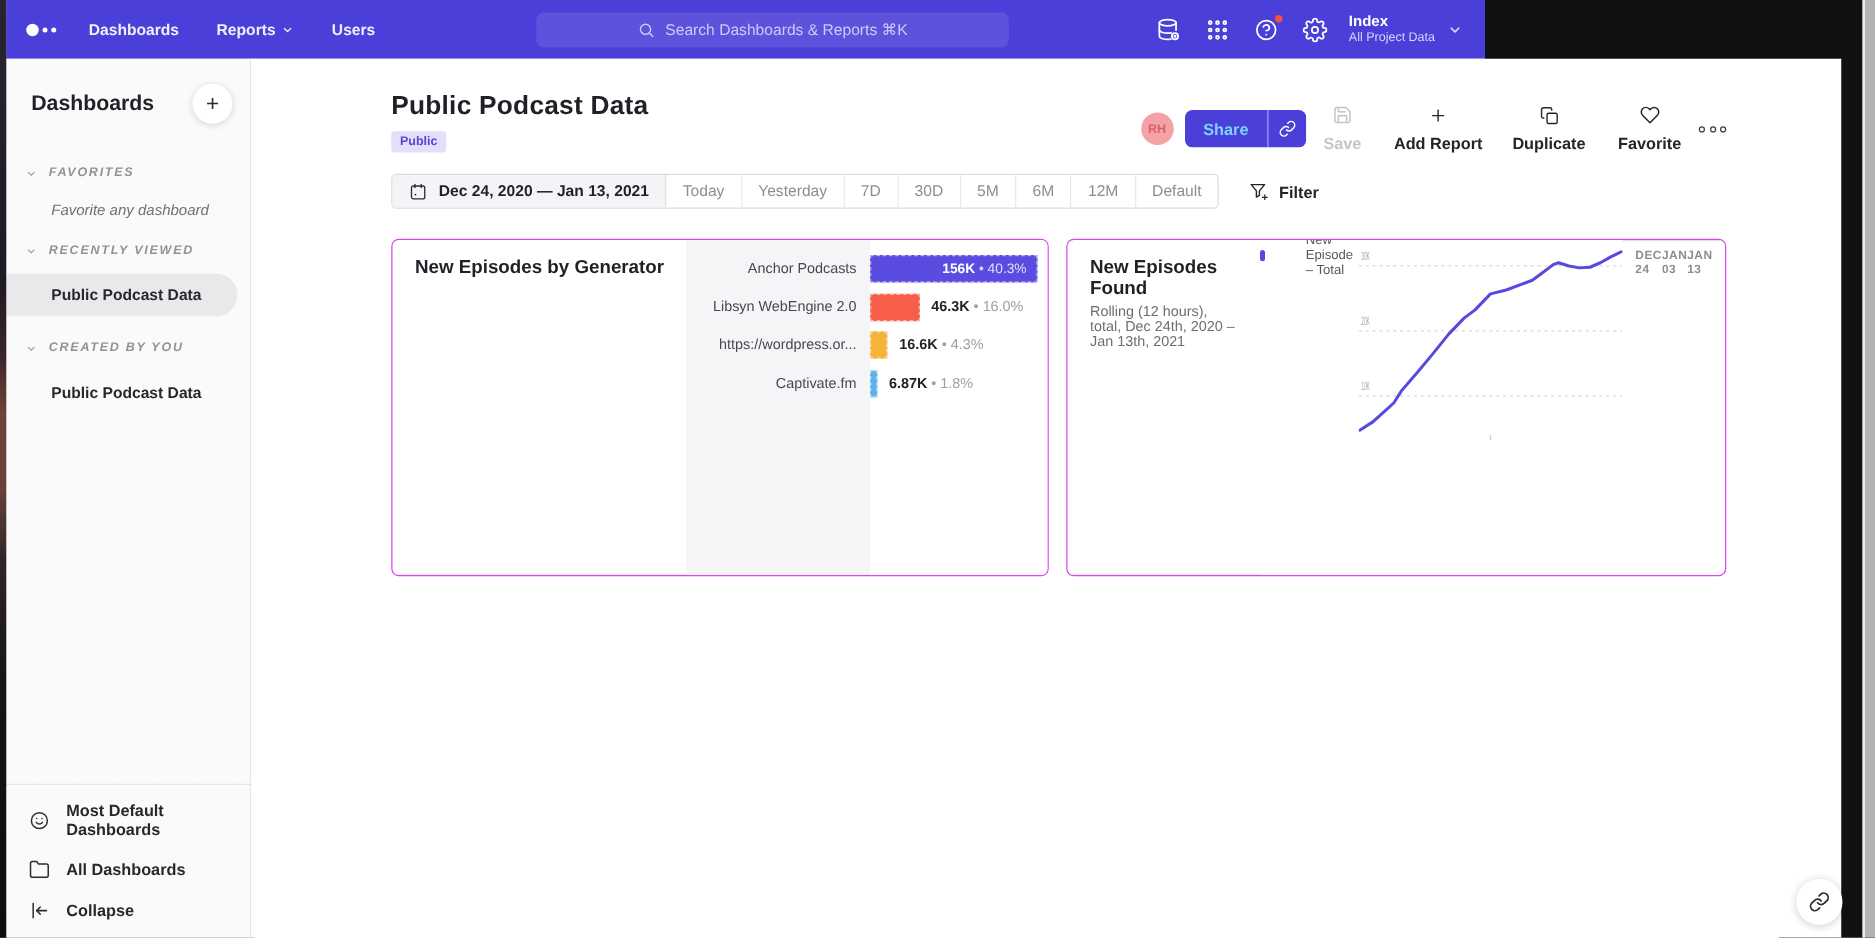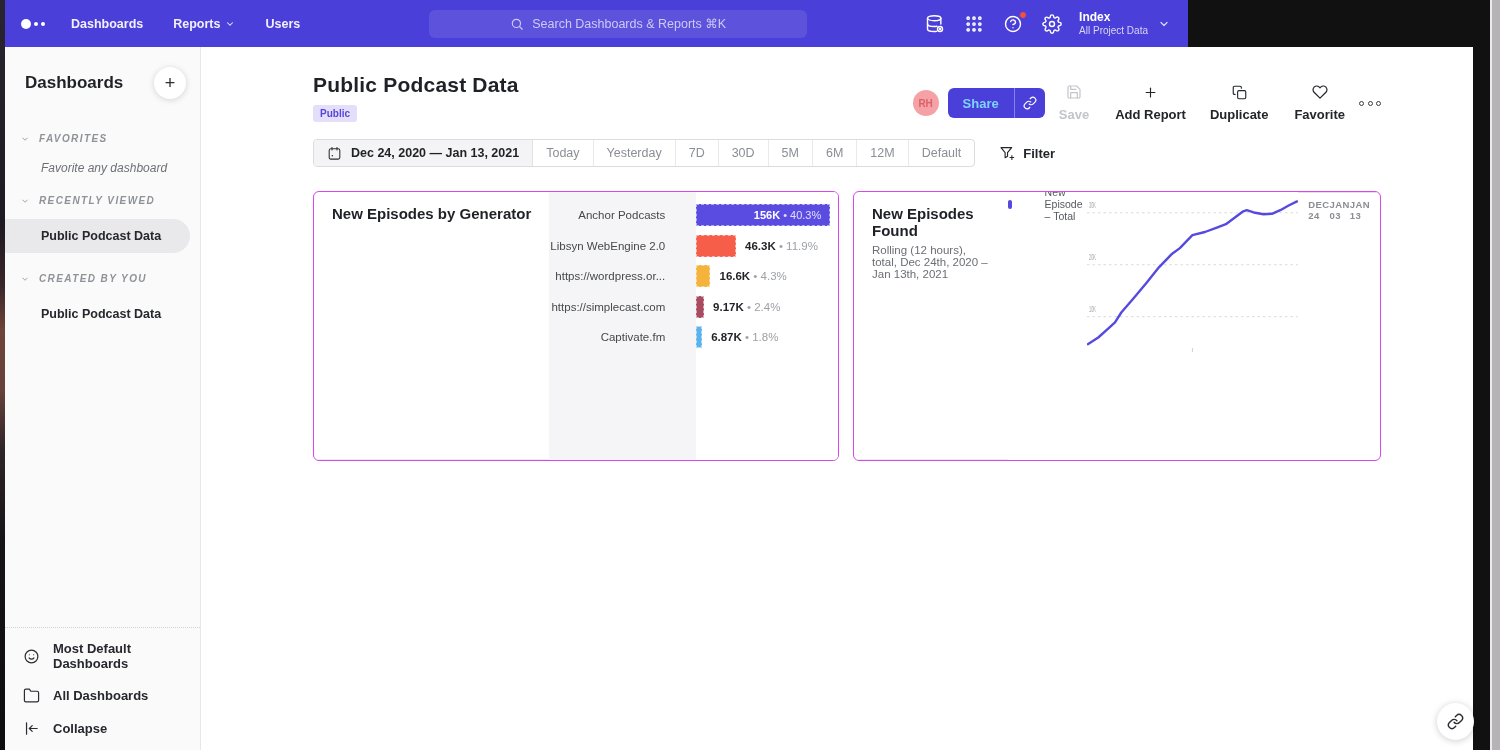--- a/index.html
+++ b/index.html
@@ -91,21 +91,21 @@
   .card.bar-card { width:526px; }
   .card.line-card { width:528px; }
   .card-head { padding:13px 18px 11px; border-bottom:1px solid #ececef; }
   .card-title { font-size:15px; font-weight:700; color:#1f2126; margin-bottom:5px; }
   .card-sub { font-size:11.5px; color:#6b6e74; }
 
   
   .bar-body { flex:1; padding-top:8px;
     background:linear-gradient(90deg,#f5f5f7 0,#f5f5f7 147px,#fff 147px); }
   .bar-row { display:flex; align-items:center; height:30.5px; }
-  .bar-cat { width:147px; flex:none; text-align:right; padding-right:31px; font-size:11.5px; color:#45484d; white-space:nowrap; overflow:hidden; }
+  .bar-cat { width:147px; flex:none; text-align:right; padding-right:11px; font-size:11.5px; color:#45484d; white-space:nowrap; overflow:hidden; }
   .bar-track { flex:1; display:flex; align-items:center; height:22px; position:relative; }
   .bar-seg { height:22px; border:1px dashed rgba(255,255,255,.55); position:relative; flex:none; }
   .bar-inside { position:absolute; right:8px; top:0; line-height:20px; font-size:11px; color:#fff; white-space:nowrap; }
   .bar-inside b { font-weight:700; }
   .bar-inside .pct-in { color:rgba(255,255,255,.82); }
   .bar-valout { margin-left:9px; font-size:11.5px; white-space:nowrap; }
   .bar-valout b { color:#1f2126; font-weight:700; }
   .bar-valout .pct { color:#9da0a5; }
 
   
@@ -369,35 +369,28 @@
                 <div class="bar-track">
                   <div class="bar-seg" style="width: 94.5455%; background: rgb(91, 76, 225);">
                     <span class="bar-inside"><b>156K</b><span class="pct-in"> • 40.3%</span></span>
                   </div>
                 </div>
               </div>
               <div class="bar-row">
                 <div class="bar-cat">Libsyn WebEngine 2.0</div>
                 <div class="bar-track">
                   <div class="bar-seg" style="width: 28.0606%; background: rgb(246, 94, 73);"></div>
-                  <span class="bar-valout"><b>46.3K</b><span class="pct"> • 11.9%</span></span>
+                  <span class="bar-valout"><b>46.3K</b><span class="pct"> • 16.0%</span></span>
                 </div>
               </div>
               <div class="bar-row">
                 <div class="bar-cat">https://wordpress.or...</div>
                 <div class="bar-track">
                   <div class="bar-seg" style="width: 10.0606%; background: rgb(245, 179, 60);"></div>
                   <span class="bar-valout"><b>16.6K</b><span class="pct"> • 4.3%</span></span>
-                </div>
-              </div>
-              <div class="bar-row">
-                <div class="bar-cat">https://simplecast.com</div>
-                <div class="bar-track">
-                  <div class="bar-seg" style="width: 5.55758%; background: rgb(170, 76, 97);"></div>
-                  <span class="bar-valout"><b>9.17K</b><span class="pct"> • 2.4%</span></span>
                 </div>
               </div>
               <div class="bar-row">
                 <div class="bar-cat">Captivate.fm</div>
                 <div class="bar-track">
                   <div class="bar-seg" style="width: 4.16364%; background: rgb(92, 178, 236);"></div>
                   <span class="bar-valout"><b>6.87K</b><span class="pct"> • 1.8%</span></span>
                 </div>
               </div>
             </div>

